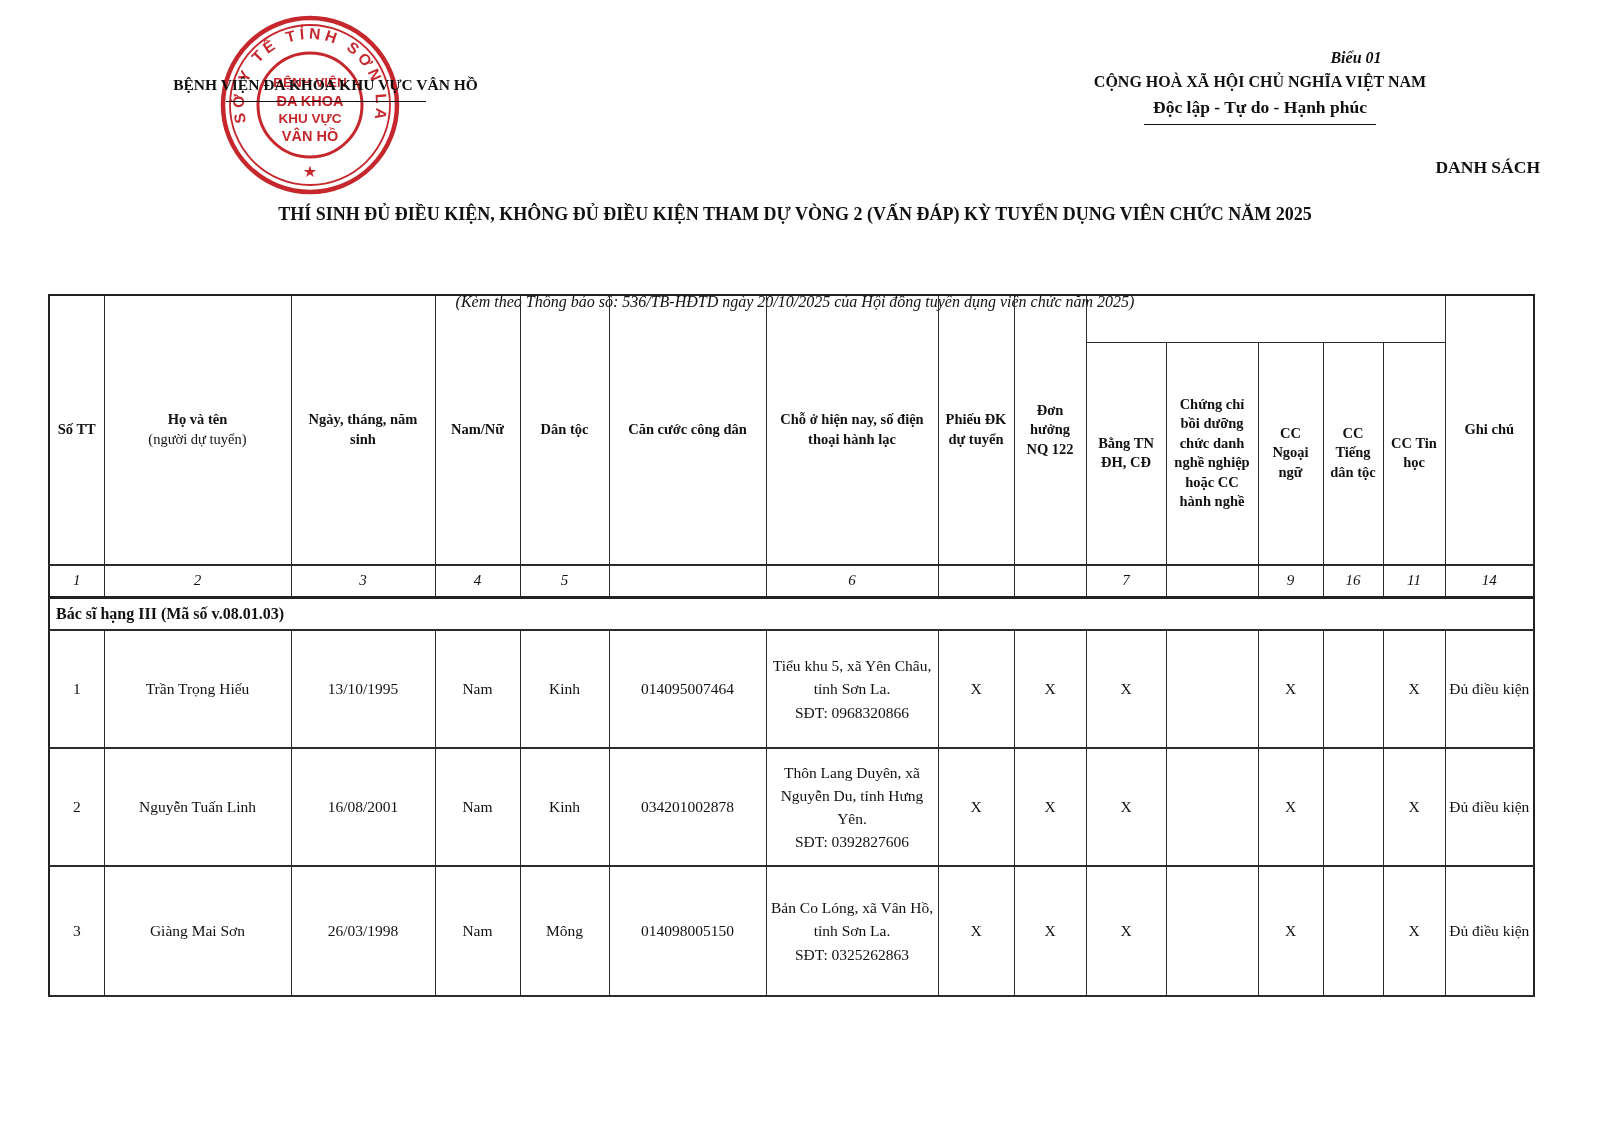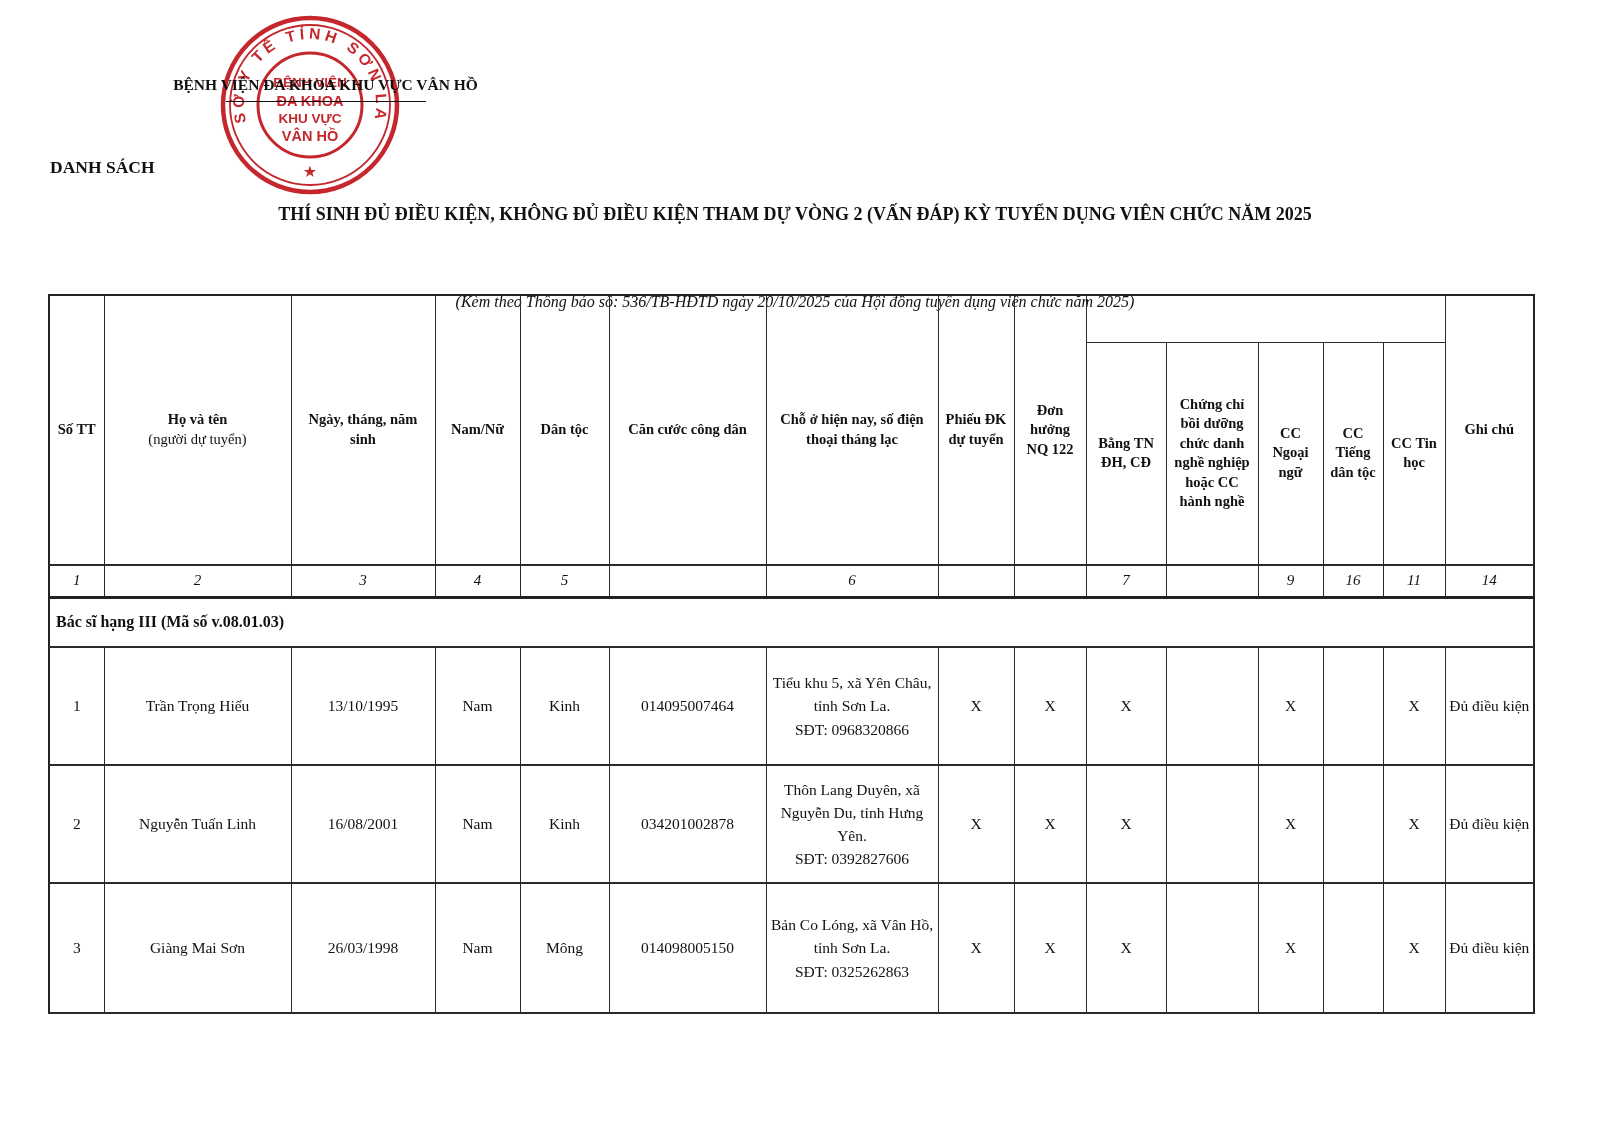--- a/index.html
+++ b/index.html
@@ -28,21 +28,21 @@
   .nat-line2{font-size:17.5px;font-weight:bold;}
   .nat-underline{width:232px;border-top:1.5px solid #111;margin:4px auto 0 auto;}
   
   .stamp{
     position:absolute;left:215px;top:10px;width:190px;height:190px;
     mix-blend-mode:multiply;z-index:2;pointer-events:none;
   }
   
   .doc-title{
     position:absolute;left:50px;top:157px;width:1490px;
-    text-align:left;font-size:17.5px;font-weight:bold;
+    text-align:right;font-size:17.5px;font-weight:bold;
   }
   .doc-subtitle{
     position:absolute;left:50px;top:204px;width:1490px;
     text-align:center;font-size:18px;font-weight:bold;
   }
   .doc-note{
     position:absolute;left:50px;top:256px;width:1490px;
     text-align:center;font-size:16px;font-style:italic;margin-top:37px;
   }
   
@@ -55,21 +55,21 @@
     border:1px solid #2b2b2b;
     vertical-align:middle;text-align:center;
     padding:2px 3px;overflow:hidden;
   }
   th{font-size:14.5px;font-weight:bold;line-height:1.35;}
   .th-sub{font-weight:normal;font-size:14.5px;}
   tr.group-row{height:47px;}
   tr.sub-row{height:223px;}
   tr.num-row{height:32px;}
   tr.num-row td{font-style:italic;font-size:15px;border-top-width:2px;border-bottom:3px solid #222;}
-  tr.section-row{height:50px;}
+  tr.section-row{height:33px;}
   tr.section-row td{text-align:left;font-weight:bold;font-size:16px;padding-left:6px;border-bottom-width:2px;}
   tr.data-row{height:118px;}
   tr.data-row.last{height:130px;}
   tr.data-row td{font-size:15.5px;border-bottom-width:2px;line-height:1.5;}
   td.cell-name{text-align:left;padding-left:7px;}
   td.cell-address{font-size:15px;padding:2px 5px;}
   td.cell-note{font-size:14.5px;margin-left:32px;}
 </style>
 </head>
 <body>
@@ -93,20 +93,26 @@
     </text>
     <g font-family="Liberation Sans, DejaVu Sans, sans-serif" font-weight="bold" fill="#c5272d" text-anchor="middle">
       <text x="95" y="77" font-size="13.5">BỆNH VIỆN</text>
       <text x="95" y="96" font-size="14.5">ĐA KHOA</text>
       <text x="95" y="113" font-size="13.5">KHU VỰC</text>
       <text x="95" y="131" font-size="14.5">VÂN HỒ</text>
       <text x="95" y="167" font-size="16">★</text>
     </g>
   </svg>
 
+  <div class="national-block">
+    <div class="form-no">Biểu 01</div>
+    <div class="nat-line1">CỘNG HOÀ XÃ HỘI CHỦ NGHĨA VIỆT NAM</div>
+    <div class="nat-line2">Độc lập - Tự do - Hạnh phúc</div>
+    <div class="nat-underline"></div>
+  </div>
 
   <div class="doc-title">DANH SÁCH</div>
   <div class="doc-subtitle">THÍ SINH ĐỦ ĐIỀU KIỆN, KHÔNG ĐỦ ĐIỀU KIỆN THAM DỰ VÒNG 2 (VẤN ĐÁP) KỲ TUYỂN DỤNG VIÊN CHỨC NĂM 2025</div>
   <div class="doc-note">(Kèm theo Thông báo số: 536/TB-HĐTD ngày 20/10/2025 của Hội đồng tuyển dụng viên chức năm 2025)</div>
 
   <table class="main">
     <colgroup>
       <col style="width:55px">
         <col style="width:187px">
         <col style="width:144px">
@@ -128,21 +134,21 @@
         <tr class="group-row">
       <th rowspan="2">Số TT</th>
       <th rowspan="2">
         <div>Họ và tên</div>
         <div class="th-sub">(người dự tuyển)</div>
       </th>
       <th rowspan="2">Ngày, tháng, năm sinh</th>
       <th rowspan="2">Nam/Nữ</th>
       <th rowspan="2">Dân tộc</th>
       <th rowspan="2">Căn cước công dân</th>
-      <th rowspan="2">Chỗ ở hiện nay, số điện thoại tháng lạc</th>
+      <th rowspan="2">Chỗ ở hiện nay, số điện thoại hành lạc</th>
       <th rowspan="2">Phiếu ĐK dự tuyển</th>
       <th rowspan="2">Đơn hưởng NQ 122</th>
       <th colspan="5"></th>
       <th rowspan="2">Ghi chú</th>
     </tr>
     <tr class="sub-row">
       <th>Bằng TN ĐH, CĐ</th>
       <th>Chứng chỉ bồi dưỡng chức danh nghề nghiệp hoặc CC hành nghề</th>
       <th>CC Ngoại ngữ</th>
       <th>CC Tiếng dân tộc</th>

